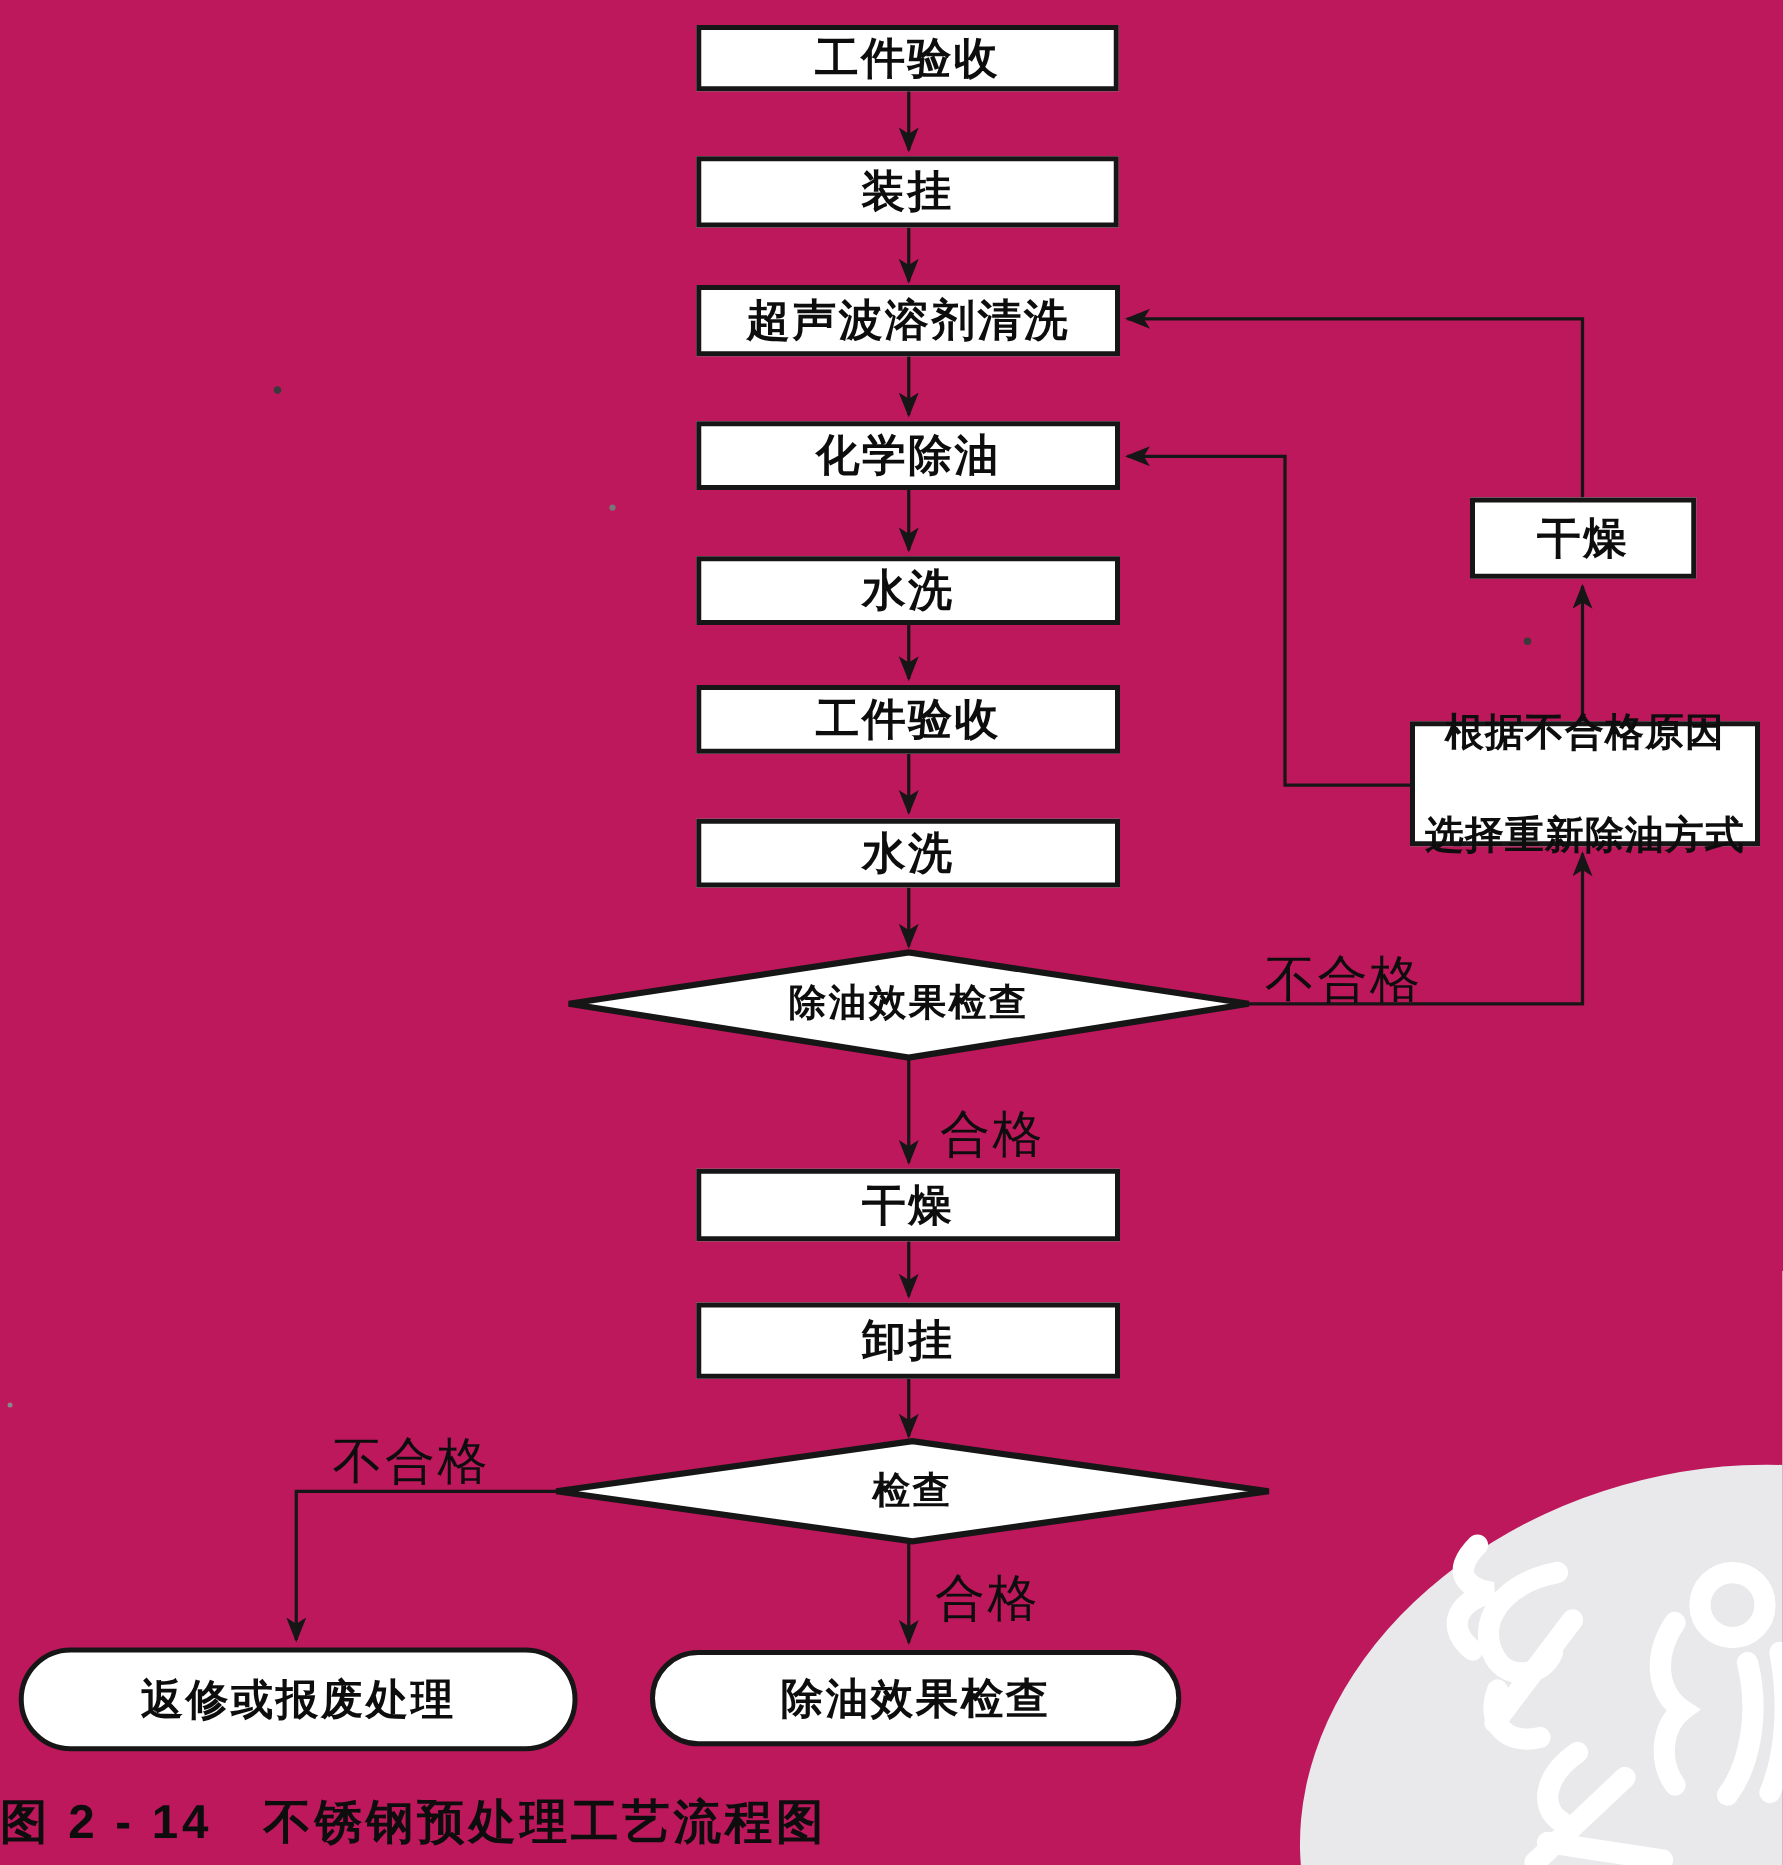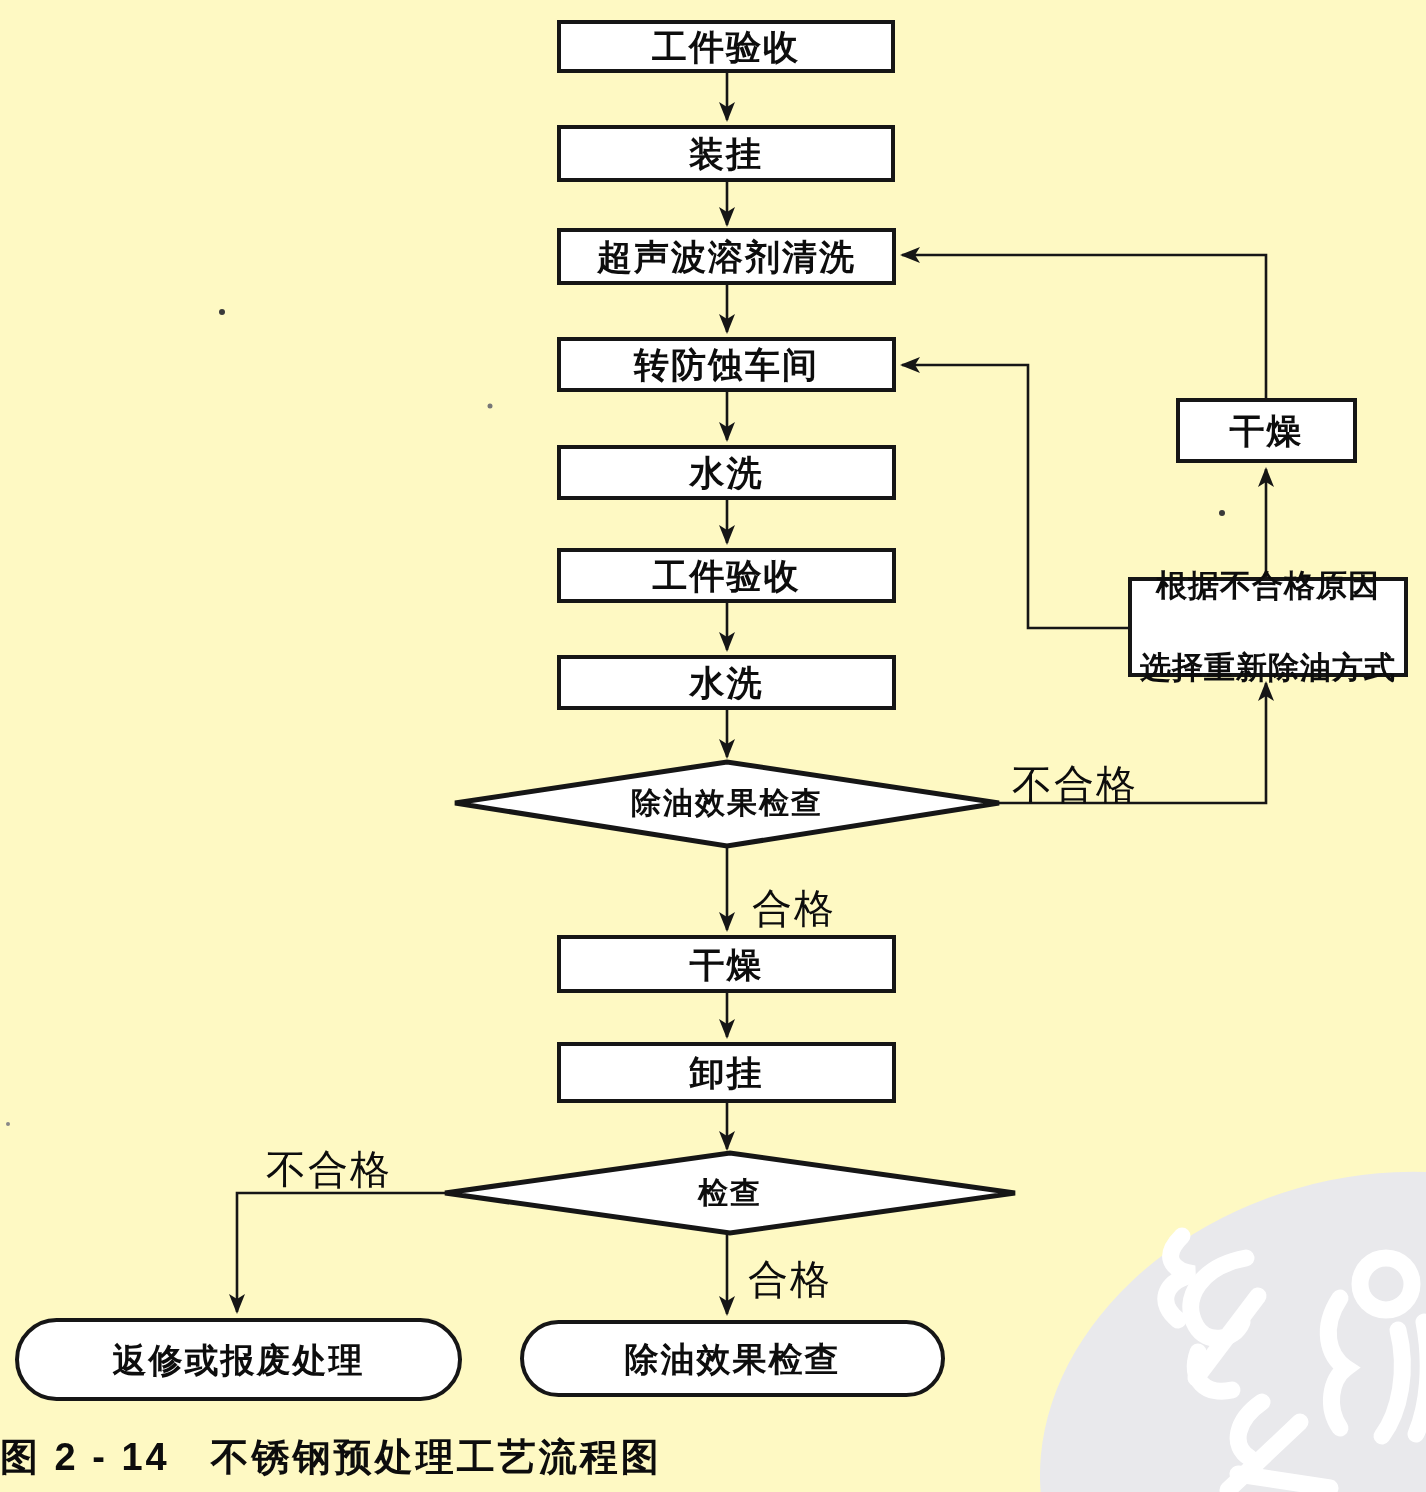--- a/index.html
+++ b/index.html
@@ -1,20 +1,20 @@
 <!DOCTYPE html>
 <html><head>
 <meta charset="utf-8">
 <style>
   html, body { margin: 0; padding: 0; background: #ffffff; }
   #stage {
     position: relative;
     width: 1426px;
     height: 1492px;
-    background: #fef9c3;
+    background: #be185d;
     overflow: hidden;
     font-family: "Liberation Sans", sans-serif;
     color: #0d0d0d;
   }
   #wires { position: absolute; left: 0; top: 0; width: 1426px; height: 1492px; }
   .box {
     position: absolute;
     box-sizing: border-box;
     background: #ffffff;
     border: 4px solid #161616;
@@ -132,21 +132,21 @@
       <polygon points="445,1193 730,1153 1015,1193 730,1233"></polygon>
     </g>
   </svg>
 
   <div class="box" style="left:557px; top:20px;  width:338px; height:53px;">工件验收</div>
 
   <div class="box" style="left:557px; top:125px; width:338px; height:57px;">装挂</div>
 
   <div class="box" style="left:557px; top:228px; width:339px; height:57px;">超声波溶剂清洗</div>
 
-  <div class="box" style="left:557px; top:337px; width:339px; height:55px;">转防蚀车间</div>
+  <div class="box" style="left:557px; top:337px; width:339px; height:55px;">化学除油</div>
 
   <div class="box" style="left:557px; top:445px; width:339px; height:55px;">水洗</div>
 
   <div class="box" style="left:557px; top:548px; width:339px; height:55px;">工件验收</div>
 
   <div class="box" style="left:557px; top:655px; width:339px; height:55px;">水洗</div>
 
   <div class="box" style="left:557px; top:935px; width:339px; height:58px;">干燥</div>
 
   <div class="box" style="left:557px; top:1042px; width:339px; height:61px;">卸挂</div>

